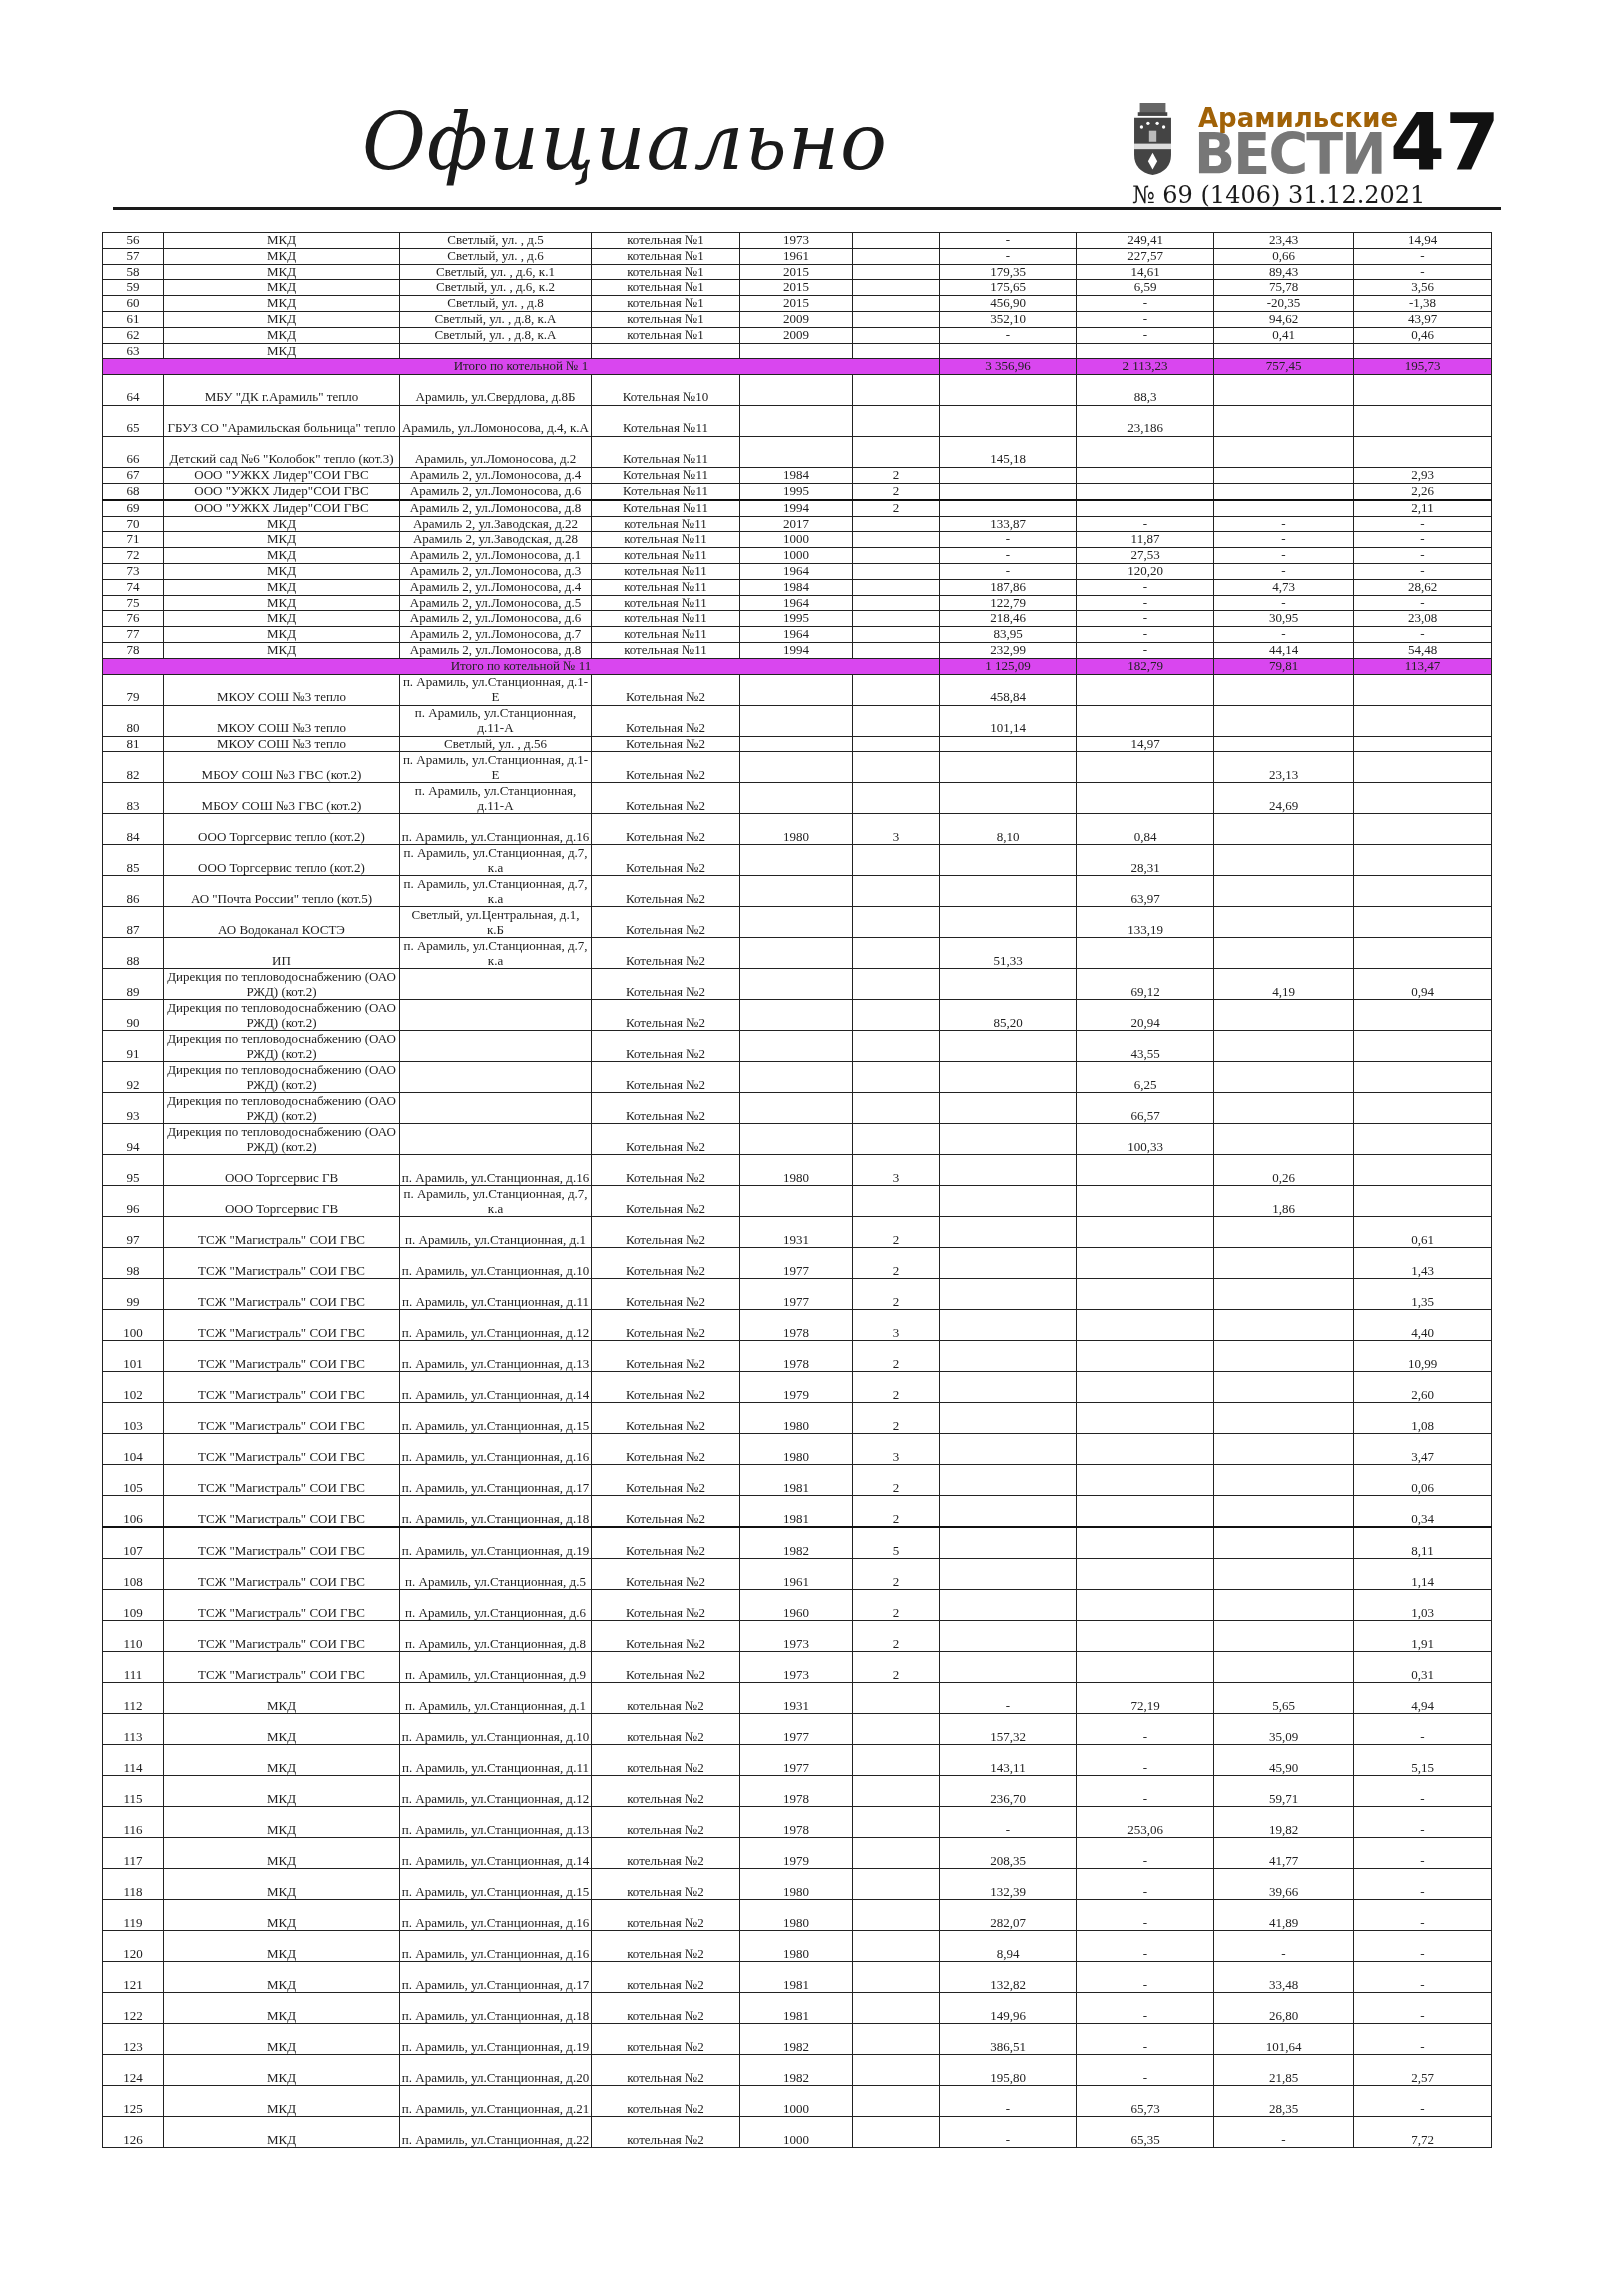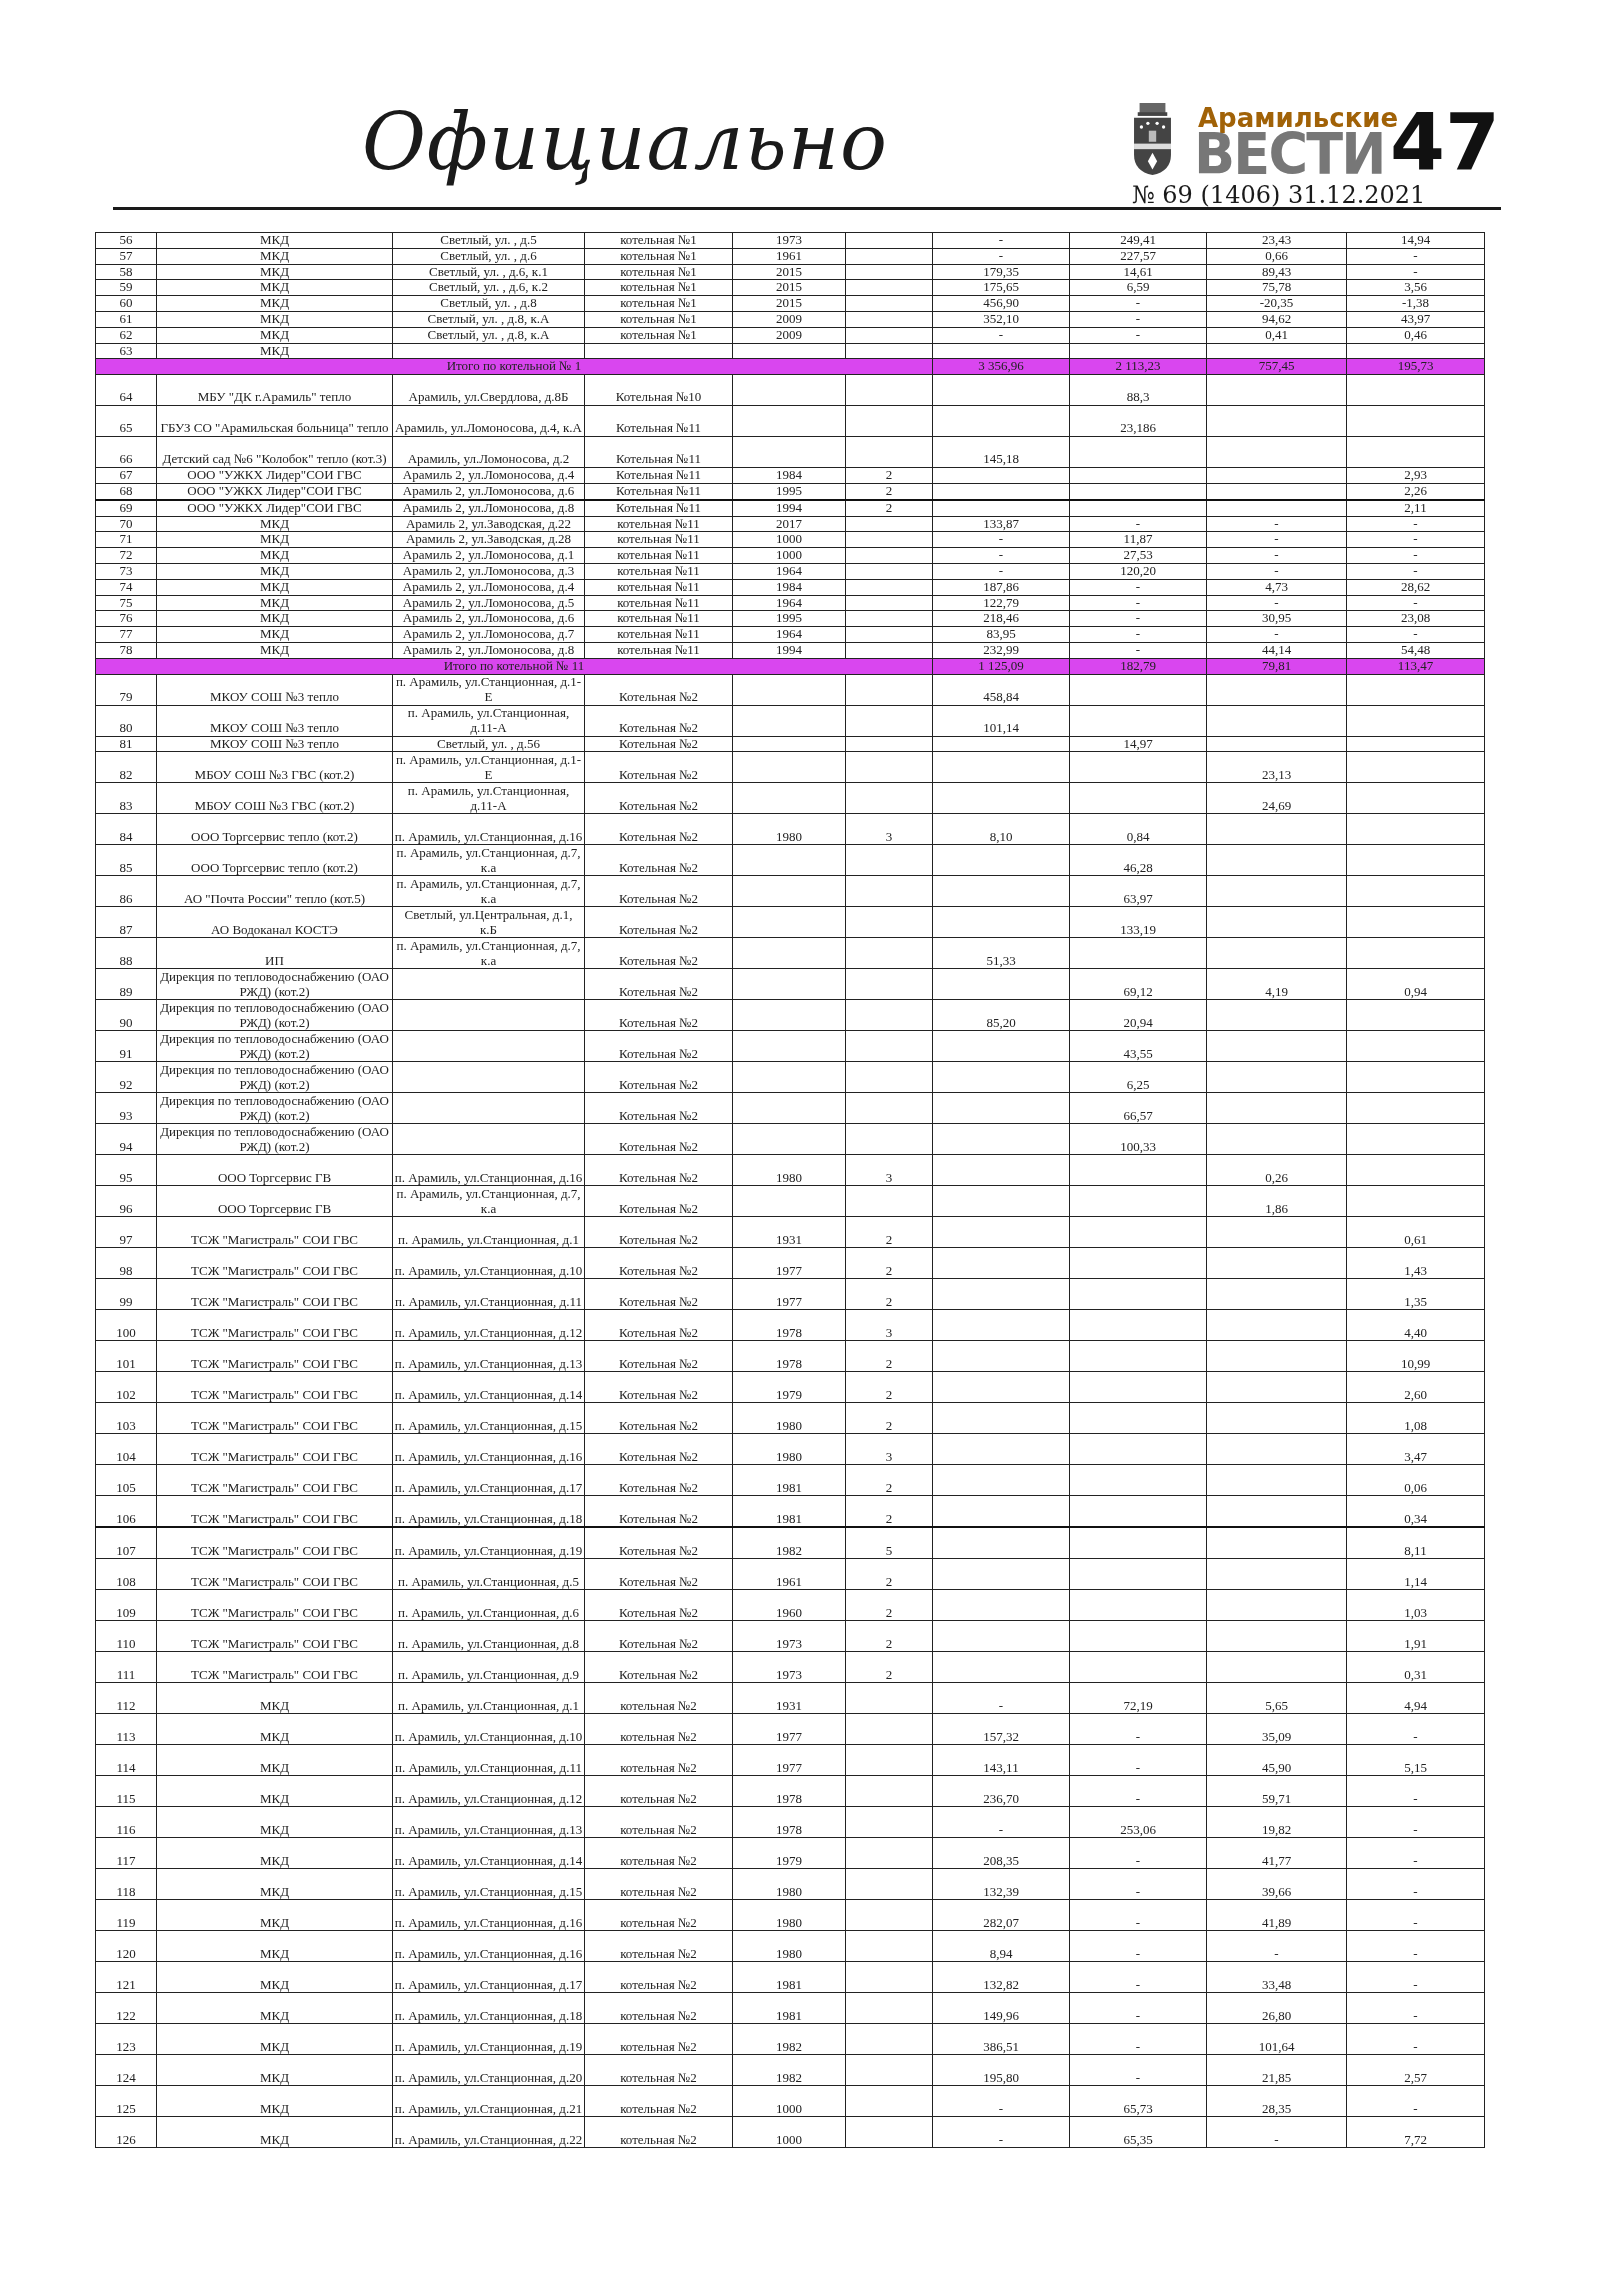--- a/index.html
+++ b/index.html
@@ -5,21 +5,21 @@
   html, body { margin:0; padding:0; background:#ffffff; }
   body { width:1619px; height:2290px; position:relative; overflow:hidden; font-family:"Liberation Serif", serif; color:#1a1a1a; }
   .masthead { position:absolute; left:0; top:0; width:1459px; height:222px; }
   .section-title { position:absolute; left:362px; top:103px; font-family:"DejaVu Serif", serif; font-style:italic; font-size:78px; line-height:1; color:#1a1a1a; letter-spacing:0.9px; }
   .rule { position:absolute; left:113px; top:207px; width:1388px; height:2.8px; background:#1a1a1a; }
   .logo { position:absolute; left:1132px; top:103px; width:41px; height:72px; }
   .brand-small { position:absolute; left:1198px; top:103px; font-family:"DejaVu Sans", sans-serif; font-size:26px; font-weight:bold; color:#a16207; }
   .brand-big { position:absolute; left:1194px; top:127px; font-family:"DejaVu Sans", sans-serif; font-size:54px; font-weight:bold; color:#777777; letter-spacing:-1.8px; line-height:1; transform:scaleY(1.05); transform-origin:top left; }
   .issue { position:absolute; left:1132px; top:181px; font-family:"DejaVu Serif", serif; font-size:24px; color:#1a1a1a; }
   .page-num { position:absolute; left:1390px; top:103px; font-family:"DejaVu Sans", sans-serif; font-weight:bold; font-size:79px; line-height:1; color:#111; }
-  table.data { position:absolute; left:95px; top:232px; width:1388px; border-collapse:collapse; table-layout:fixed; font-family:"Liberation Serif", serif; font-size:13px; }
+  table.data { position:absolute; left:102px; top:232px; width:1388px; border-collapse:collapse; table-layout:fixed; font-family:"Liberation Serif", serif; font-size:13px; }
   table.data td { border:1.1px solid #222; padding:0 1.8px; text-align:center; vertical-align:bottom; line-height:14.8px; overflow:hidden; white-space:nowrap; color:#222; }
   table.data tr.r1 td { height:14.8px; }
   table.data tr.r2 td { height:30px; }
   table.data td.wrap { white-space:normal; }
   table.data tr.total td { background:#d946ef; height:14.8px; }
   table.data tr.thick td { border-bottom:2.8px solid #111; }
 </style>
 </head>
 <body>
 
@@ -421,21 +421,21 @@
         <td></td>
       </tr>
       <tr class="r2">
         <td>85</td>
         <td class="wrap">ООО Торгсервис тепло (кот.2)</td>
         <td class="wrap">п. Арамиль, ул.Станционная, д.7, к.а</td>
         <td>Котельная №2</td>
         <td></td>
         <td></td>
         <td></td>
-        <td>46,28</td>
+        <td>28,31</td>
         <td></td>
         <td></td>
       </tr>
       <tr class="r2">
         <td>86</td>
         <td class="wrap">АО "Почта России" тепло (кот.5)</td>
         <td class="wrap">п. Арамиль, ул.Станционная, д.7, к.а</td>
         <td>Котельная №2</td>
         <td></td>
         <td></td>

